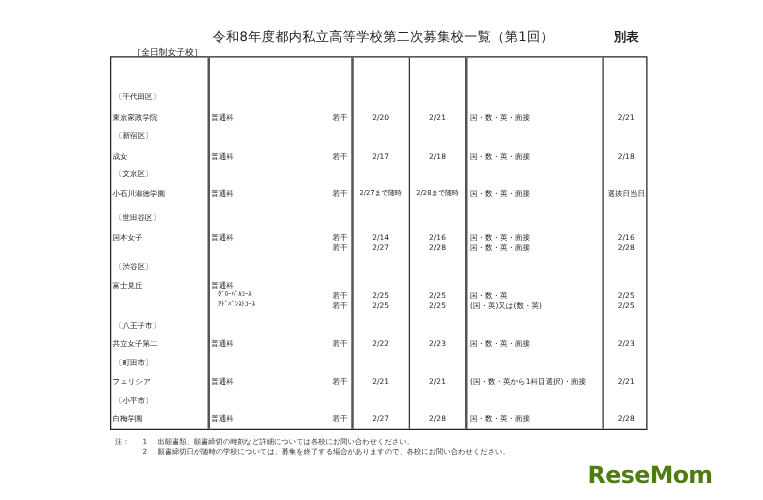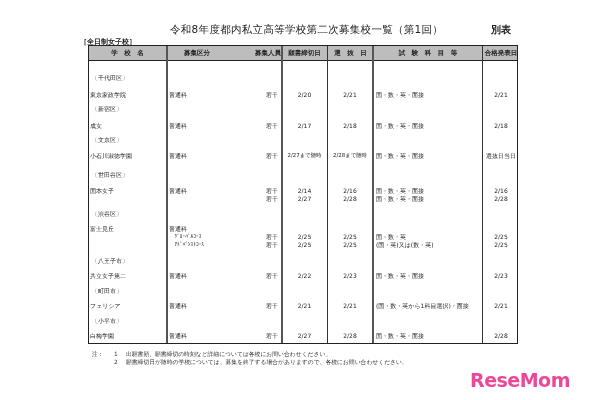--- a/index.html
+++ b/index.html
@@ -1,55 +1,46 @@
 <!DOCTYPE html>
 <html><head>
 <meta charset="utf-8">
 <style>
   html, body { margin:0; padding:0; }
   body { width:610px; height:400px; background:#ffffff; position:relative; overflow:hidden;
          font-family:"DejaVu Sans", sans-serif; color:#222; }
   .title { position:absolute; left:170px; top:23px; font-size:10.5px; font-weight:normal; letter-spacing:0.3px; }
   .appendix { position:absolute; left:491px; top:23px; font-size:10px; font-weight:bold; }
-  .category { position:absolute; left:80px; top:37px; font-size:7px;font-weight:bold; }
+  .category { position:absolute; left:106px; top:37px; font-size:7px; }
   .table { position:absolute; left:88px; top:45px; width:430px; height:299px;
            border:1.5px solid #222; box-sizing:border-box; }
   .thead { position:absolute; left:0; top:0; right:0; height:14px; background:#bdbdbd;
            border-bottom:1px solid #222; }
   .th { position:absolute; top:0; height:14px; line-height:14px; font-size:6.5px; font-weight:bold;
         text-align:center; color:#222; }
   .vline { position:absolute; top:0; bottom:0; width:0; border-left:1px solid #333; }
   .vline.thick { border-left:2px solid #555; }
   .cell { position:absolute; font-size:6px; line-height:7px; white-space:nowrap; color:#222; }
   .c { text-align:center; }
   .r { text-align:right; }
   .district { font-size:6px; }
   .notes { position:absolute; left:92px; top:350px; font-size:5.8px; line-height:8px; color:#333; }
   .notes .lbl { display:inline-block; width:22px; }
   .notes .num { display:inline-block; width:12px; }
   .logo { position:absolute; left:470px; top:369px; font-size:19px; font-weight:bold;
-          color:#ec4899; letter-spacing:-0.5px; font-family:"DejaVu Sans", sans-serif; }
+          color:#4d7c0f; letter-spacing:-0.5px; font-family:"DejaVu Sans", sans-serif; }
 </style>
 </head>
 <body>
 
 <div class="title">令和8年度都内私立高等学校第二次募集校一覧（第1回）</div>
 <div class="appendix">別表</div>
 <div class="category">［全日制女子校］</div>
 
 <div class="table">
-  <div class="thead">
-    <div class="th" style="left:0;width:77px">学　校　名</div>
-    <div class="th" style="left:78px;width:60px">募集区分</div>
-    <div class="th" style="left:140px;width:52px;text-align:right">募集人員</div>
-    <div class="th" style="left:193px;width:45px">願書締切日</div>
-    <div class="th" style="left:239px;width:45px">選　抜　日</div>
-    <div class="th" style="left:285px;width:108px">試　験　科　目　等</div>
-    <div class="th" style="left:394px;width:36px">合格発表日</div>
-  </div>
 
   <div class="vline thick" style="left:77px"></div>
   <div class="vline thick" style="left:192px"></div>
   <div class="vline" style="left:238px"></div>
   <div class="vline thick" style="left:283px"></div>
   <div class="vline" style="left:393px"></div>
 
   <div class="cell district" style="left:3px;top:28px">〔千代田区〕</div>
   <div class="cell" style="left:1px;top:45px">東京家政学院</div>
   <div class="cell" style="left:80px;top:45px">普通科</div>

